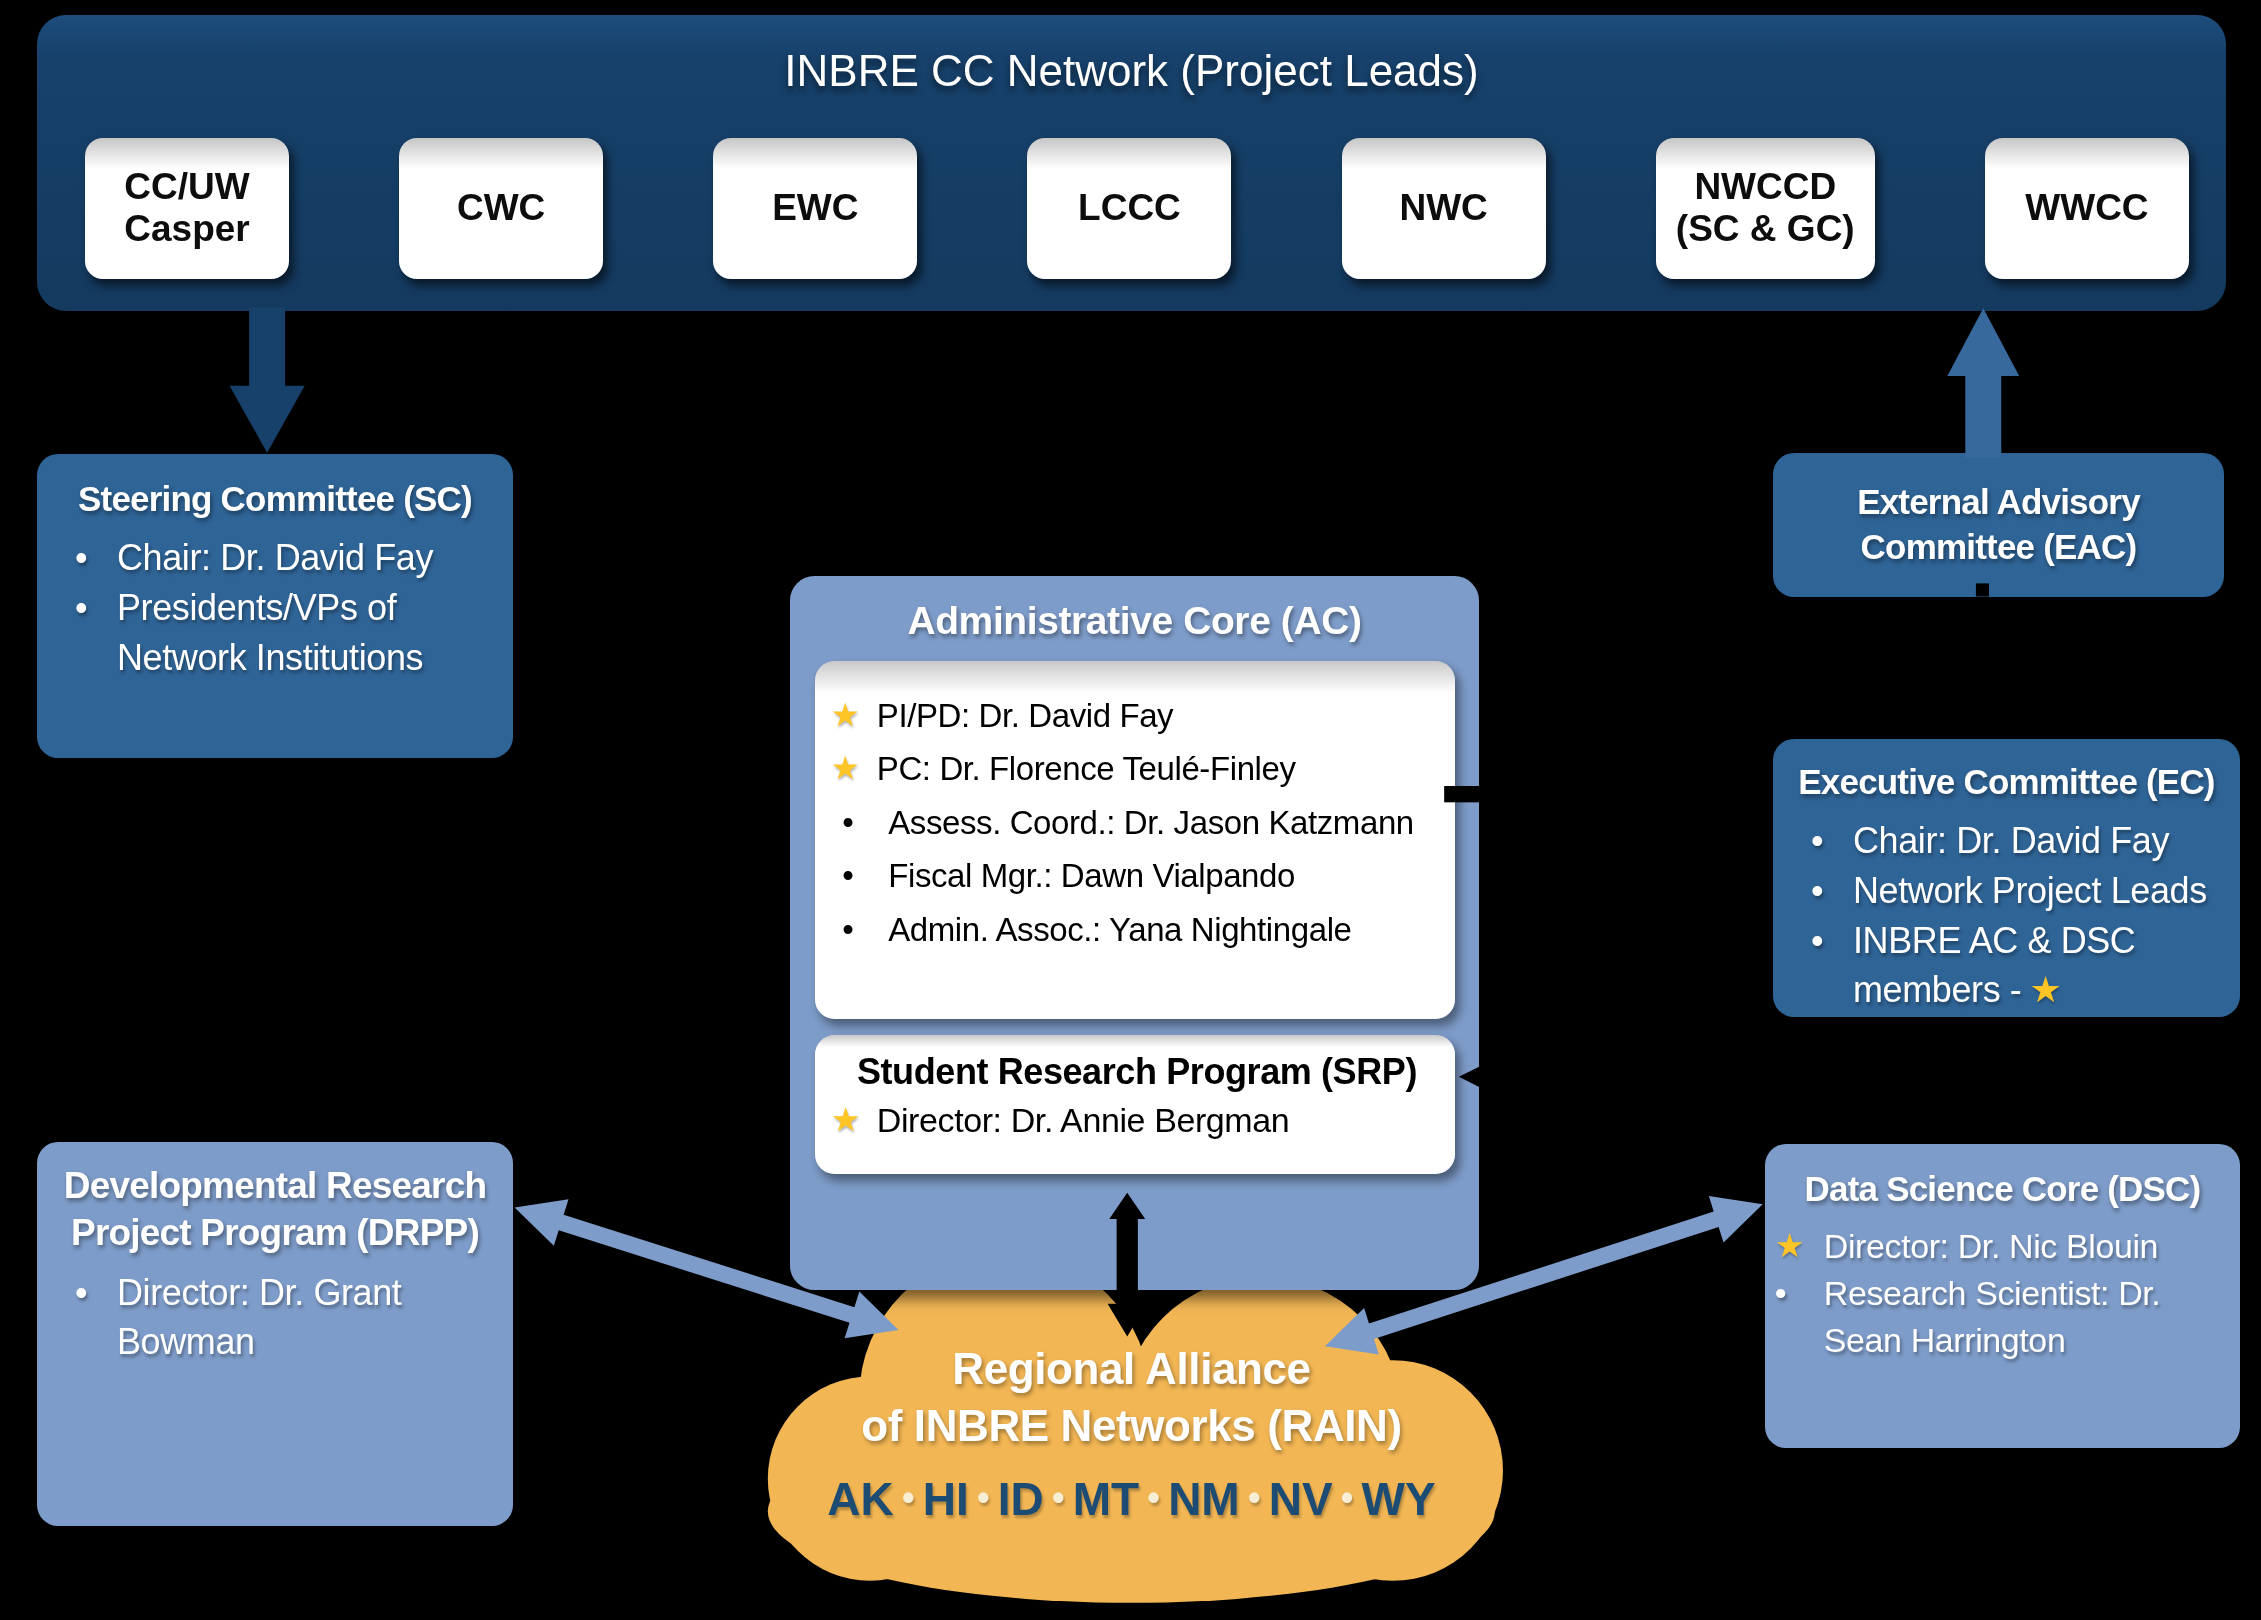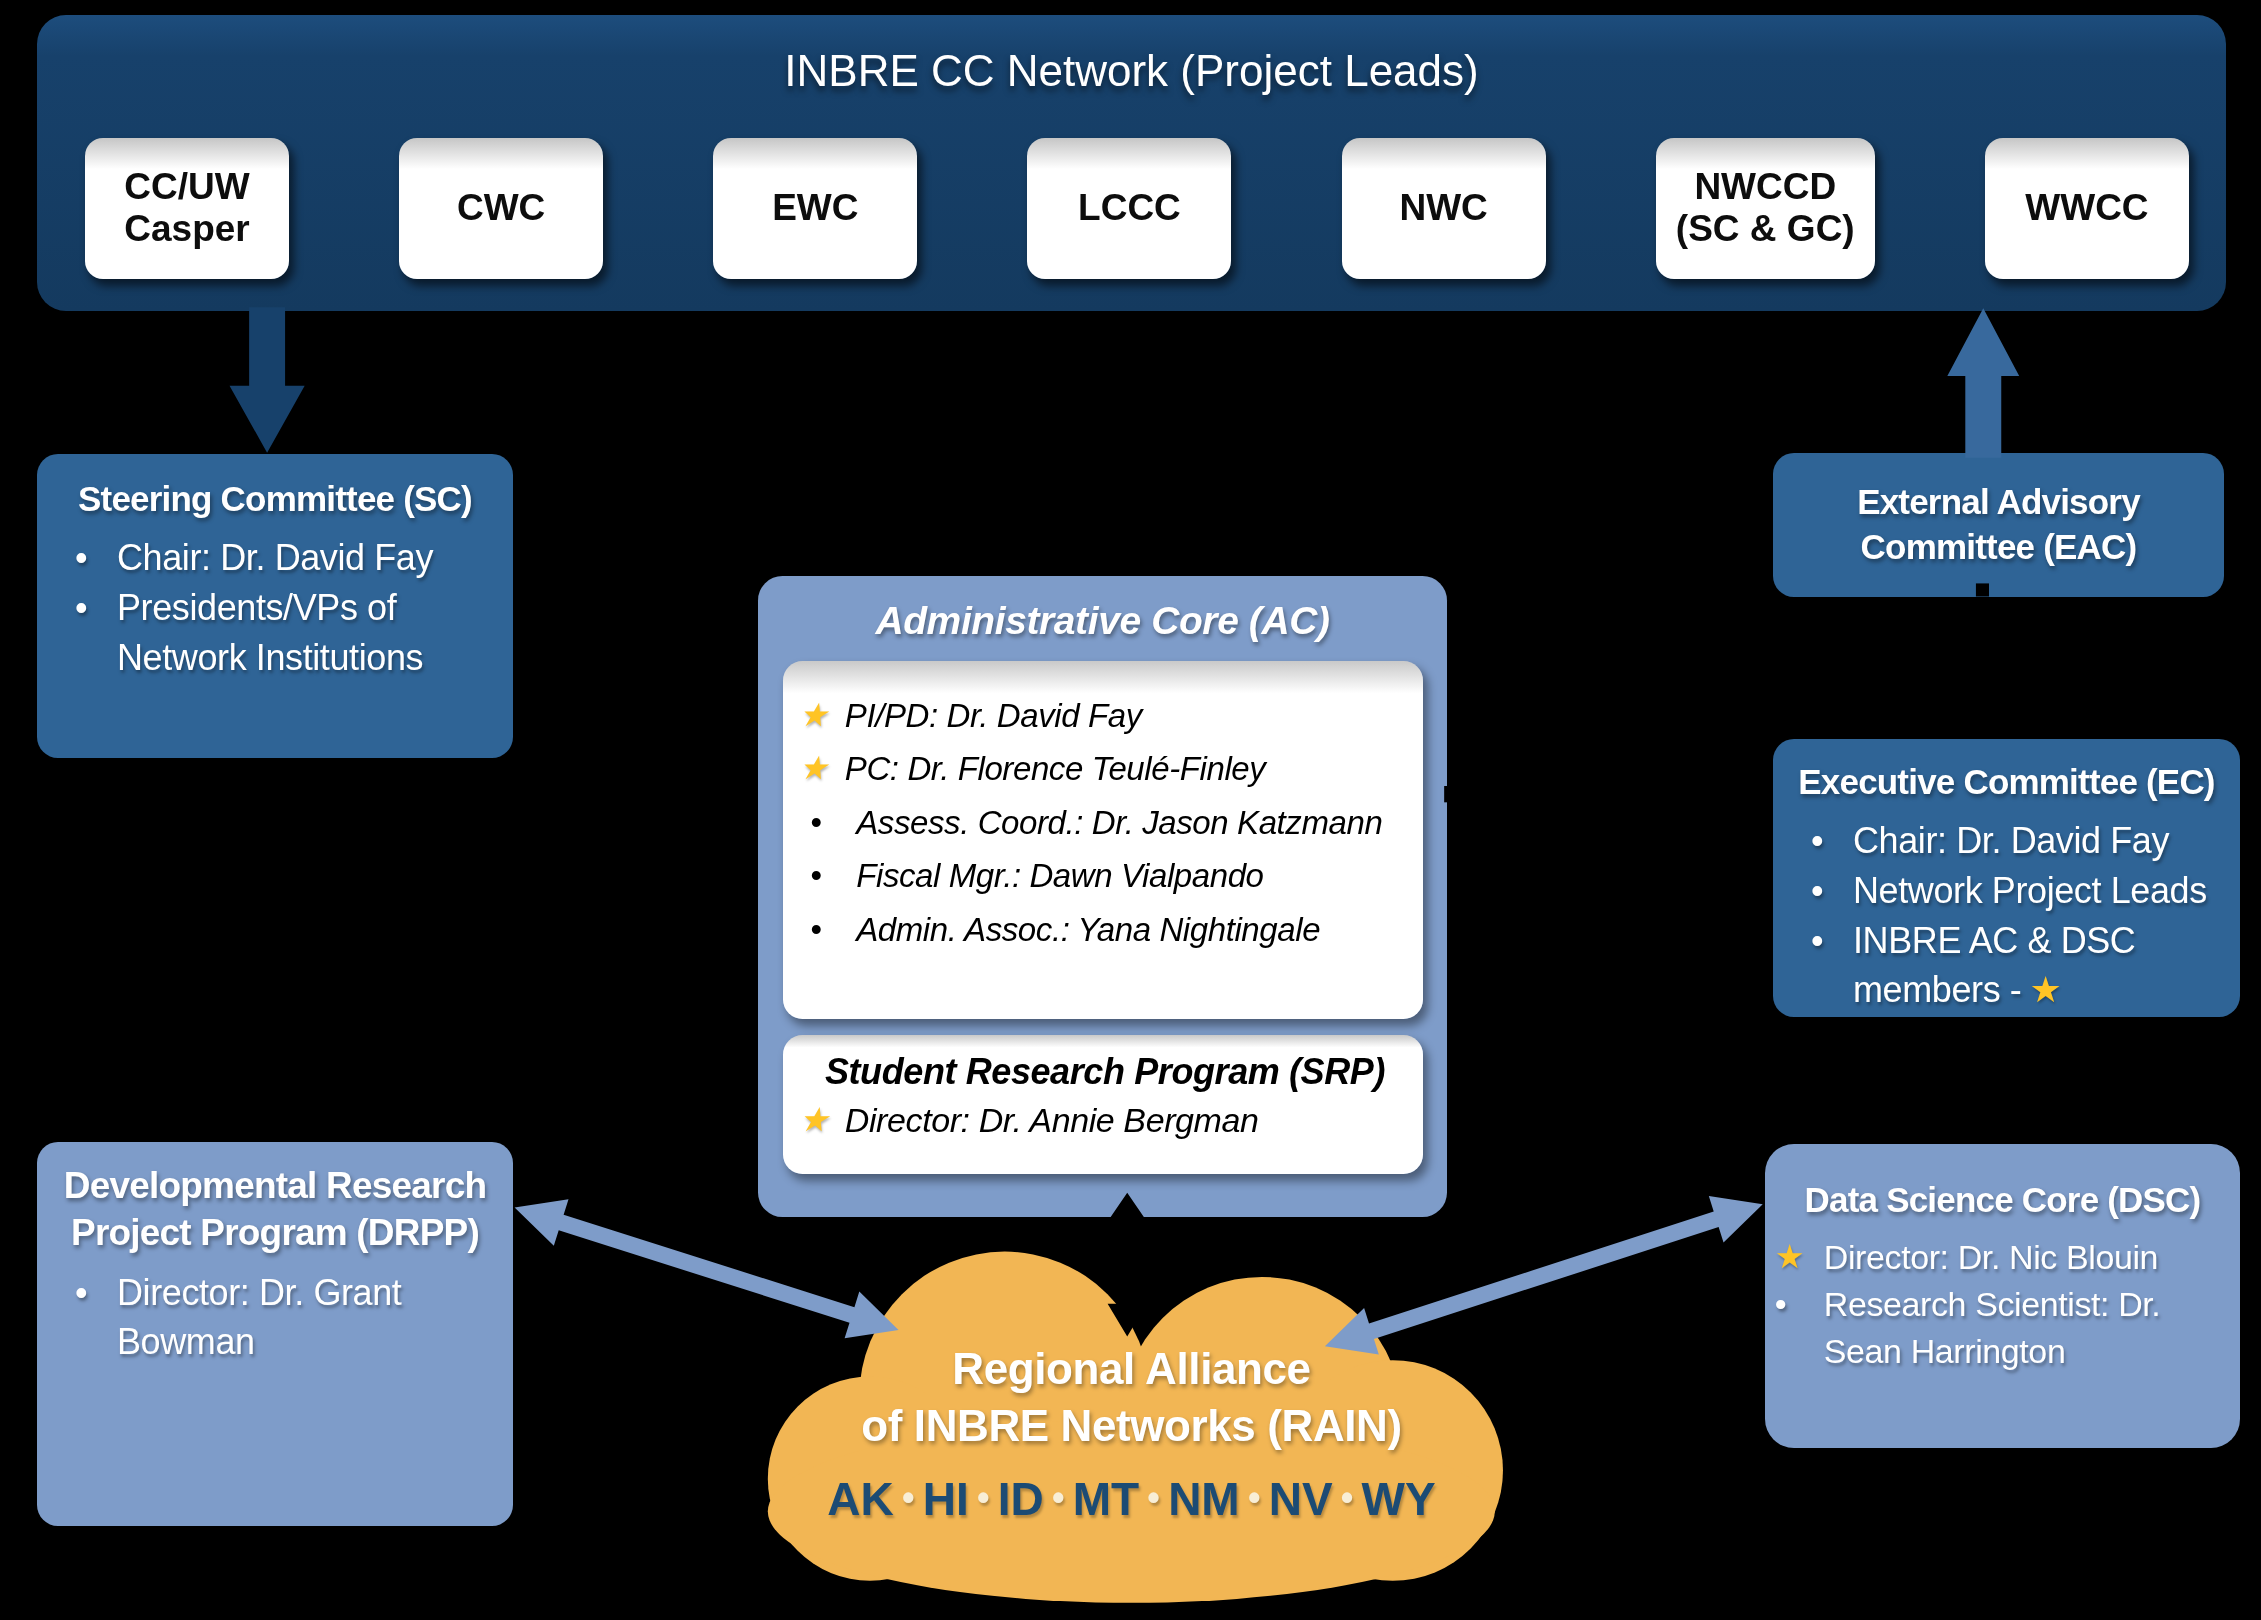--- a/index.html
+++ b/index.html
@@ -43,26 +43,26 @@
   .vp-box{left:666px;top:333px;width:957px;height:198px;padding-top:18px;text-align:center;}
   .vp-title{font-size:38px;font-weight:bold;letter-spacing:-0.8px;line-height:1.3;
             text-shadow:1.6px 2.5px 4.1px rgba(0,0,0,.4);}
   .vp-name{font-size:38px;margin-top:8.2px;text-shadow:1.6px 2.5px 4.1px rgba(0,0,0,.4);}
   .eac-box{left:1773px;top:453px;width:451px;height:144px;display:flex;align-items:center;
            justify-content:center;text-align:center;}
   .eac-box .panel-title{white-space:normal;}
   .ec-box{left:1773px;top:707px;width:467px;height:278px;padding-top:21px;margin-top:32px;}
   .drpp-box{left:37px;top:1142px;width:476px;height:384px;padding-top:19.6px;}
   .drpp-box .panel-title{white-space:normal;font-size:37px;}
-  .dsc-box{left:1765px;top:1144px;width:475px;height:304px;padding-top:34px;border-radius:29px;}
+  .dsc-box{left:1765px;top:1144px;width:475px;height:304px;padding-top:23px;}
   .dsc-box .blist{padding-left:9.8px;font-size:34px;}
   .dsc-box .li-marker{flex:0 0 49px;width:49px;}
 
   
-  .ac-box{left:758px;top:576px;width:689px;height:641px;border-radius:24.5px;font-style:italic;}
+  .ac-box{left:790px;top:576px;width:689px;height:714px;border-radius:24.5px;}
   .ac-title{padding-top:19.6px;font-size:39px;white-space:nowrap;letter-spacing:-0.4px;}
   .white-card{position:absolute;background:linear-gradient(180deg,#c9c9c9 0%,#fff 9%);
          border-radius:19.6px;box-shadow:4.9px 6.5px 9.8px rgba(0,0,0,.4);color:#000;box-sizing:border-box;}
   .roster-card{left:24.5px;top:85px;width:640px;height:358px;padding:28px 11.4px 0 16.3px;}
   .roster-card .blist{padding:0;font-size:33px;line-height:1.62;letter-spacing:-0.4px;
          color:#000;text-shadow:none;}
   .roster-card .li-marker{flex:0 0 46px;width:46px;text-align:left;}
   .roster-card .li-marker.dot{padding-left:11.4px;}
   .srp-card{left:24.5px;top:459px;width:640px;height:139px;padding:16.3px 11.4px 0 16.3px;}
   .srp-title{font-size:36px;font-weight:bold;text-align:center;color:#000;letter-spacing:-0.4px;

